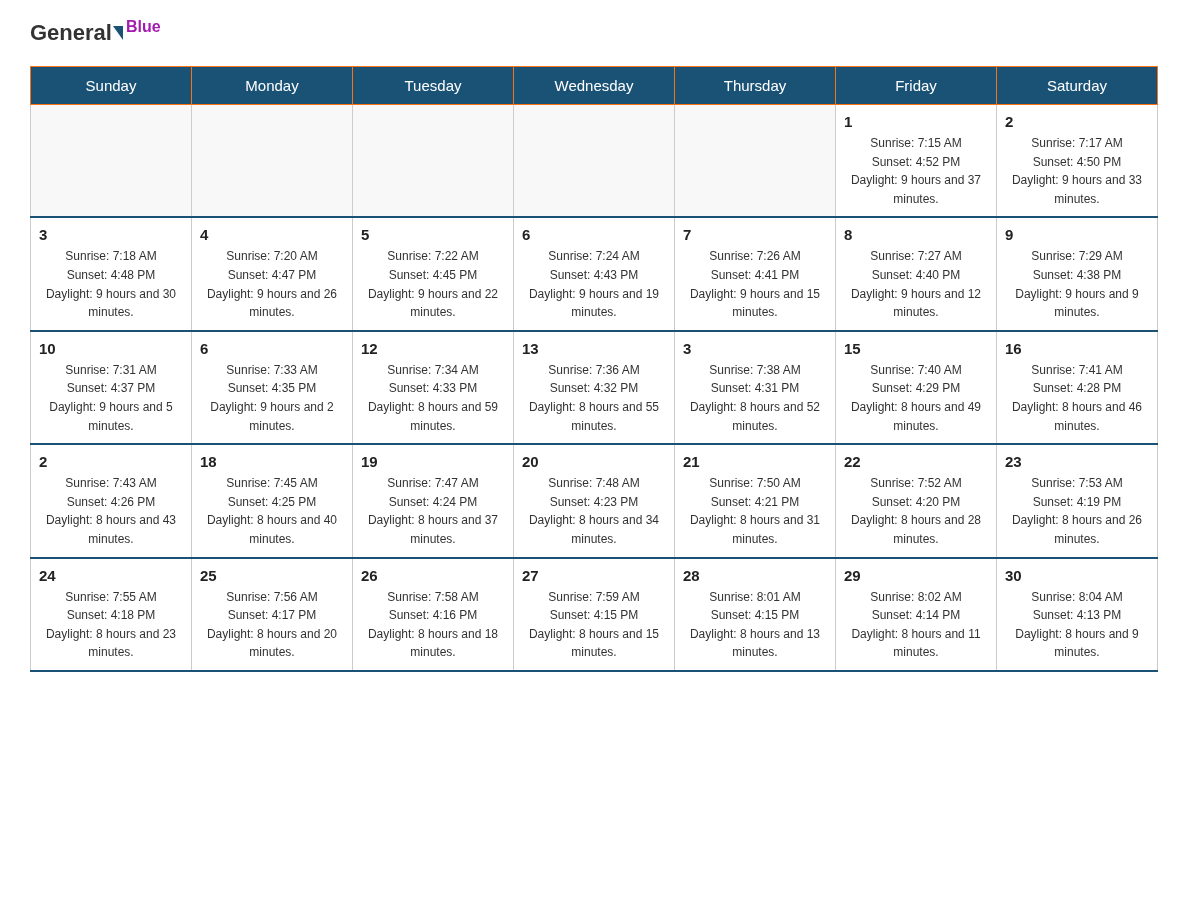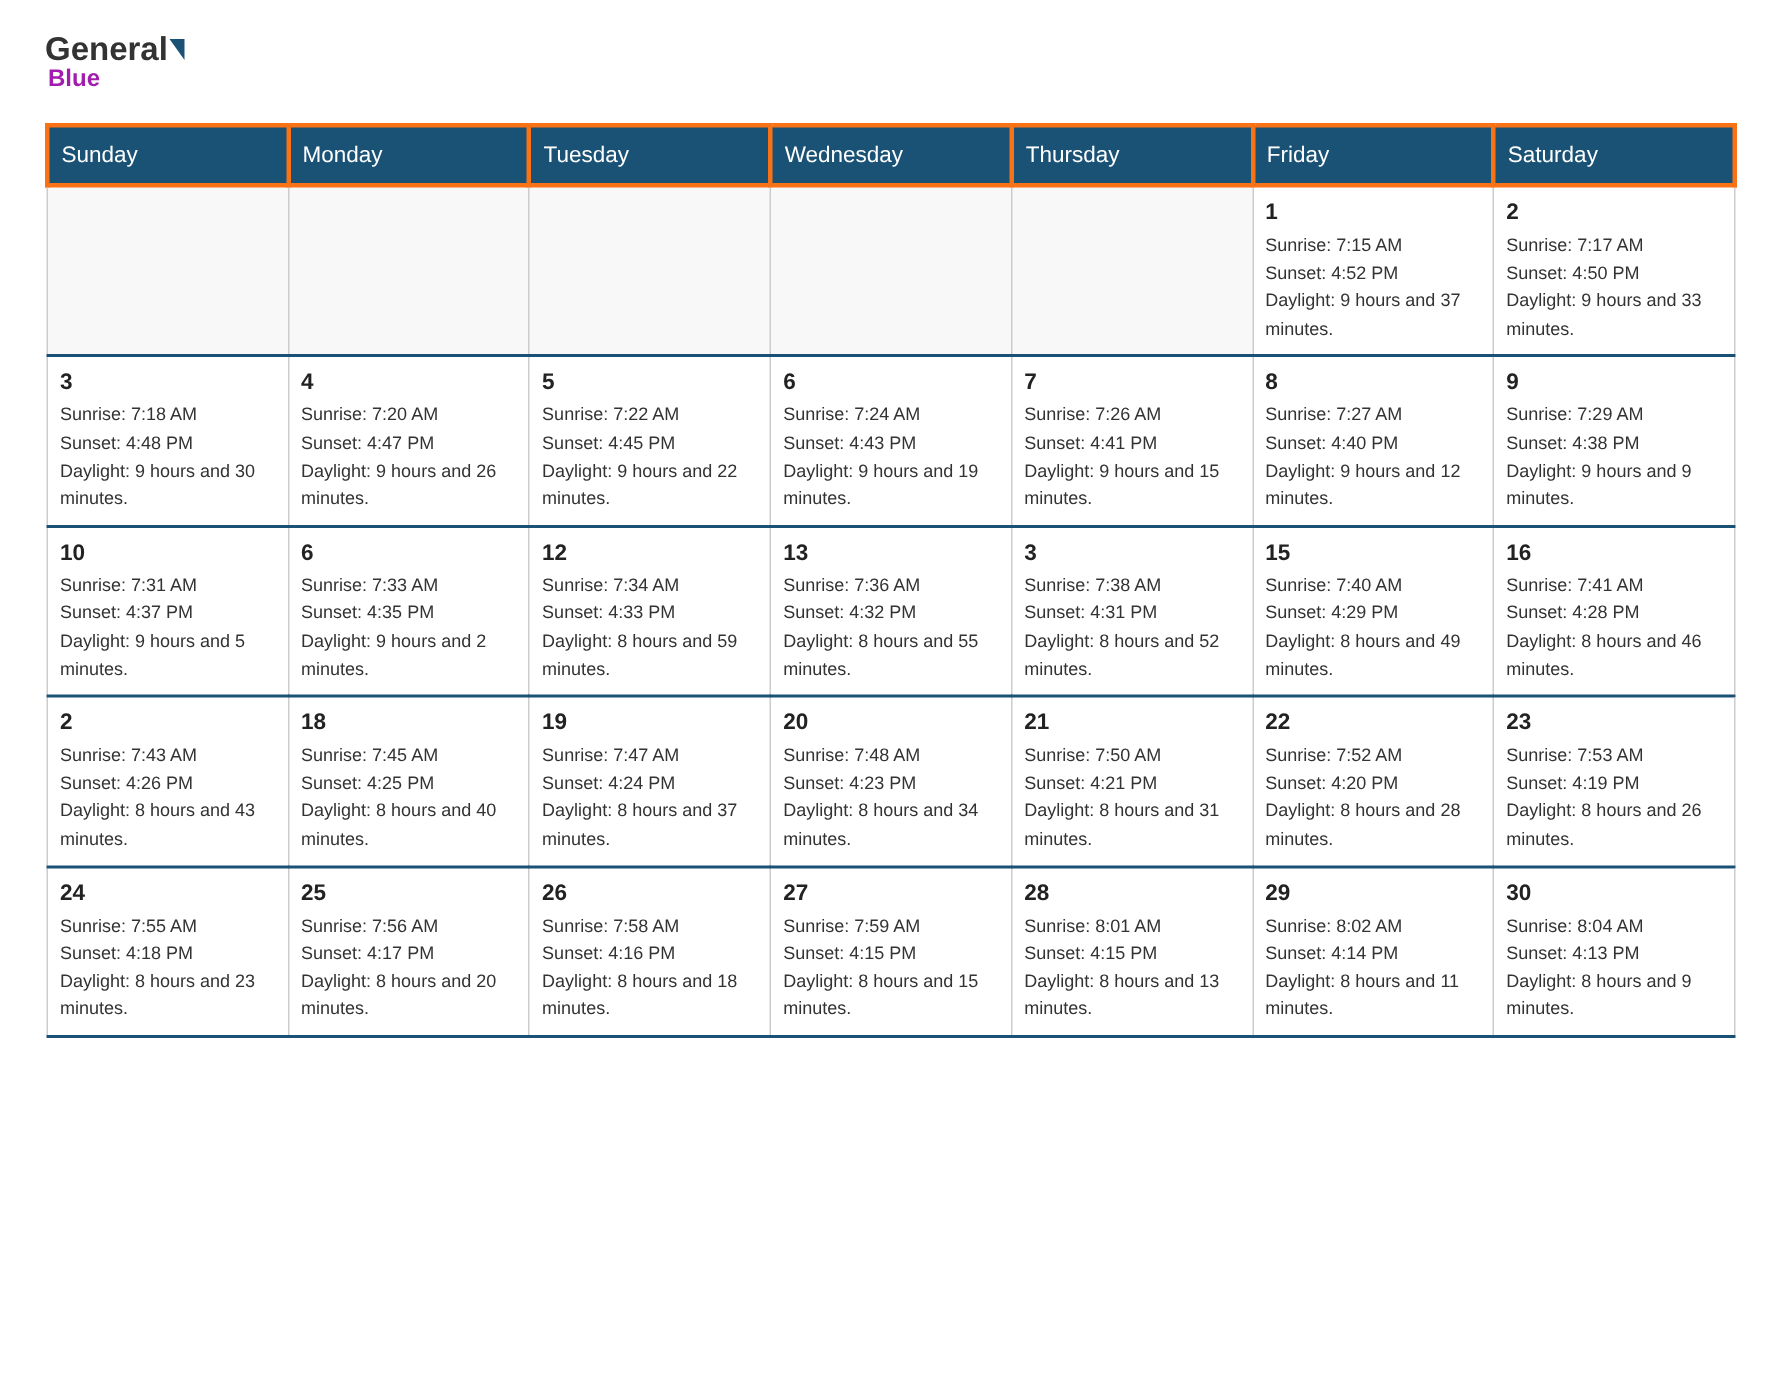--- a/index.html
+++ b/index.html
@@ -10,21 +10,20 @@
       padding: 20px 30px;
     }
     .header {
       display: flex;
       justify-content: space-between;
       align-items: flex-start;
       margin-bottom: 20px;
     }
     .logo {
       display: flex;
-      flex-direction: column;
       align-items: flex-start;
     }
     .logo-text {
       display: flex;
       align-items: center;
       font-size: 22px;
       font-weight: bold;
       color: #333;
     }
     .logo-general { color: #333; }
@@ -62,22 +61,22 @@
     .calendar {
       width: 100%;
       border-collapse: collapse;
     }
     .calendar thead th {
       background-color: #1a5276;
       color: #fff;
       padding: 10px 8px;
       font-size: 15px;
       font-weight: normal;
-      text-align: left;
-      border: 3px solid #f97316;
+      text-align: center;
+      border: 1px solid #f97316;
     }
     .calendar tbody td {
       vertical-align: top;
       padding: 8px;
       border: 1px solid #ccc;
       width: 14.28%;
       min-height: 100px;
     }
     .calendar tbody tr {
       border-bottom: 2px solid #1a5276;
@@ -86,20 +85,21 @@
       font-size: 15px;
       font-weight: bold;
       color: #222;
       margin-bottom: 4px;
       display: block;
     }
     .day-info {
       font-size: 12px;
       color: #333;
       line-height: 1.55;
+      text-align: center;
     }
     .empty-cell {
       background: #f8f8f8;
     }
   </style>
 </head>
 <body>
 
 <div class="header">
   <div class="logo">

